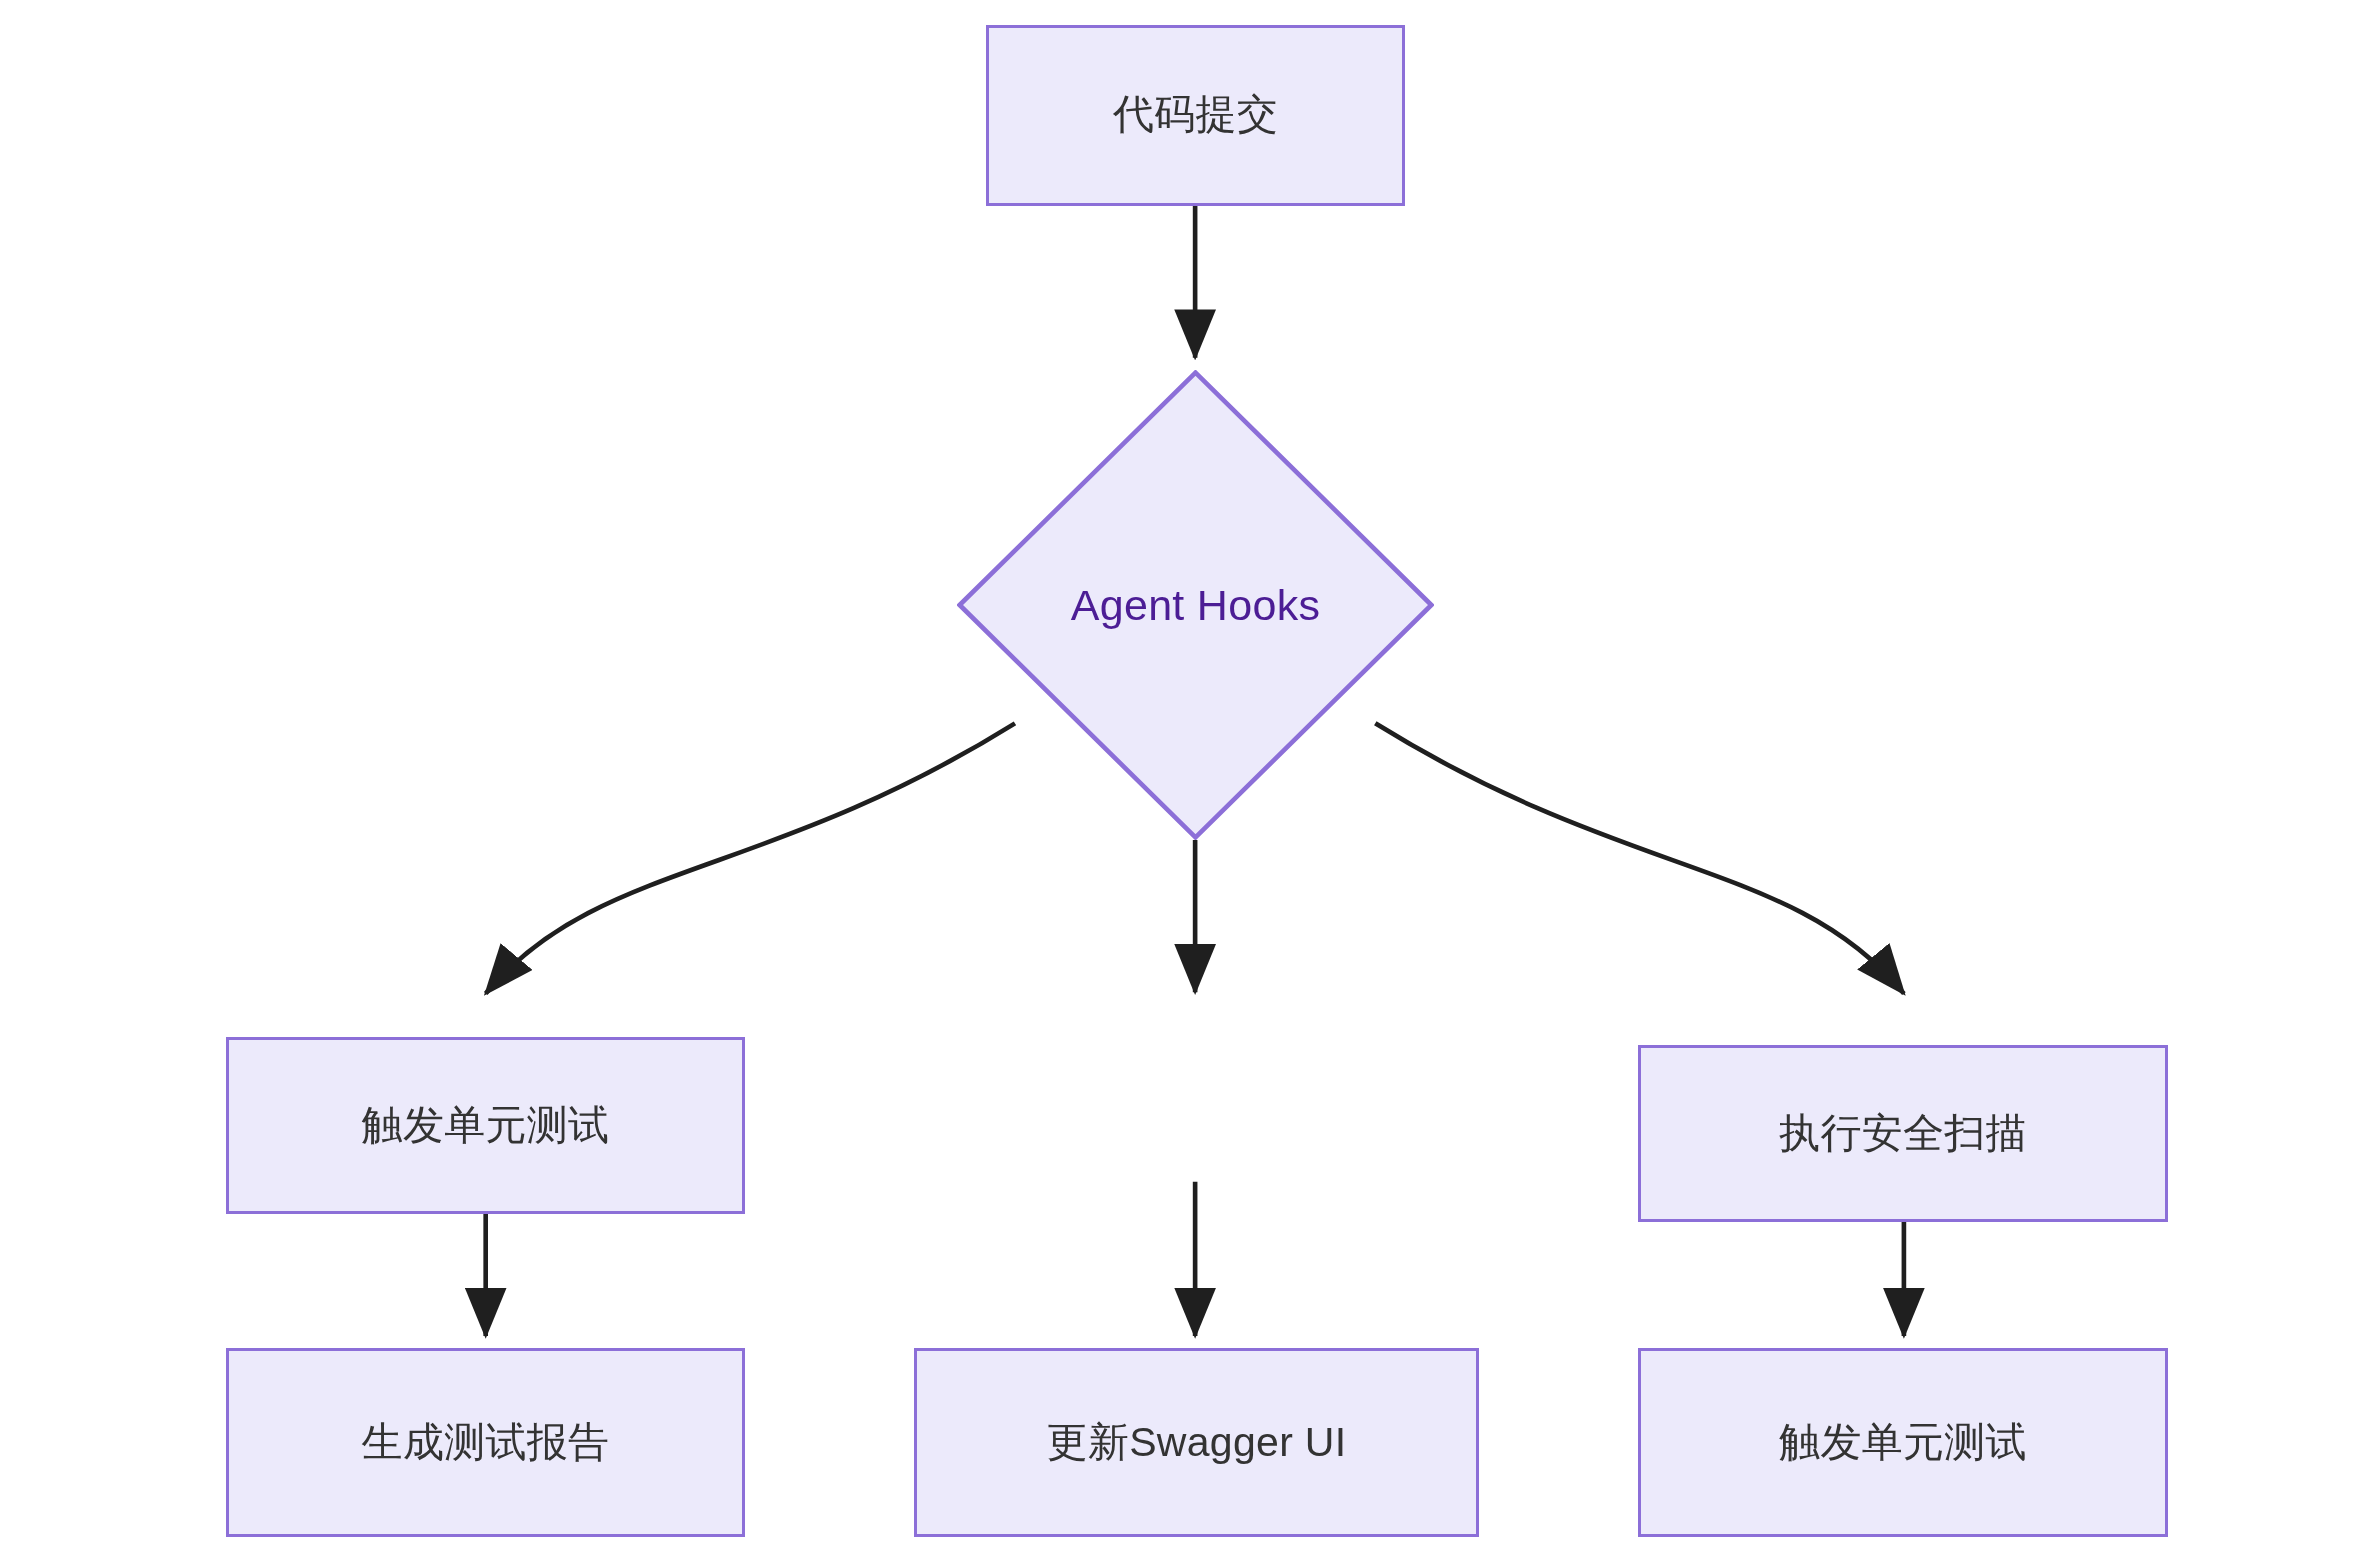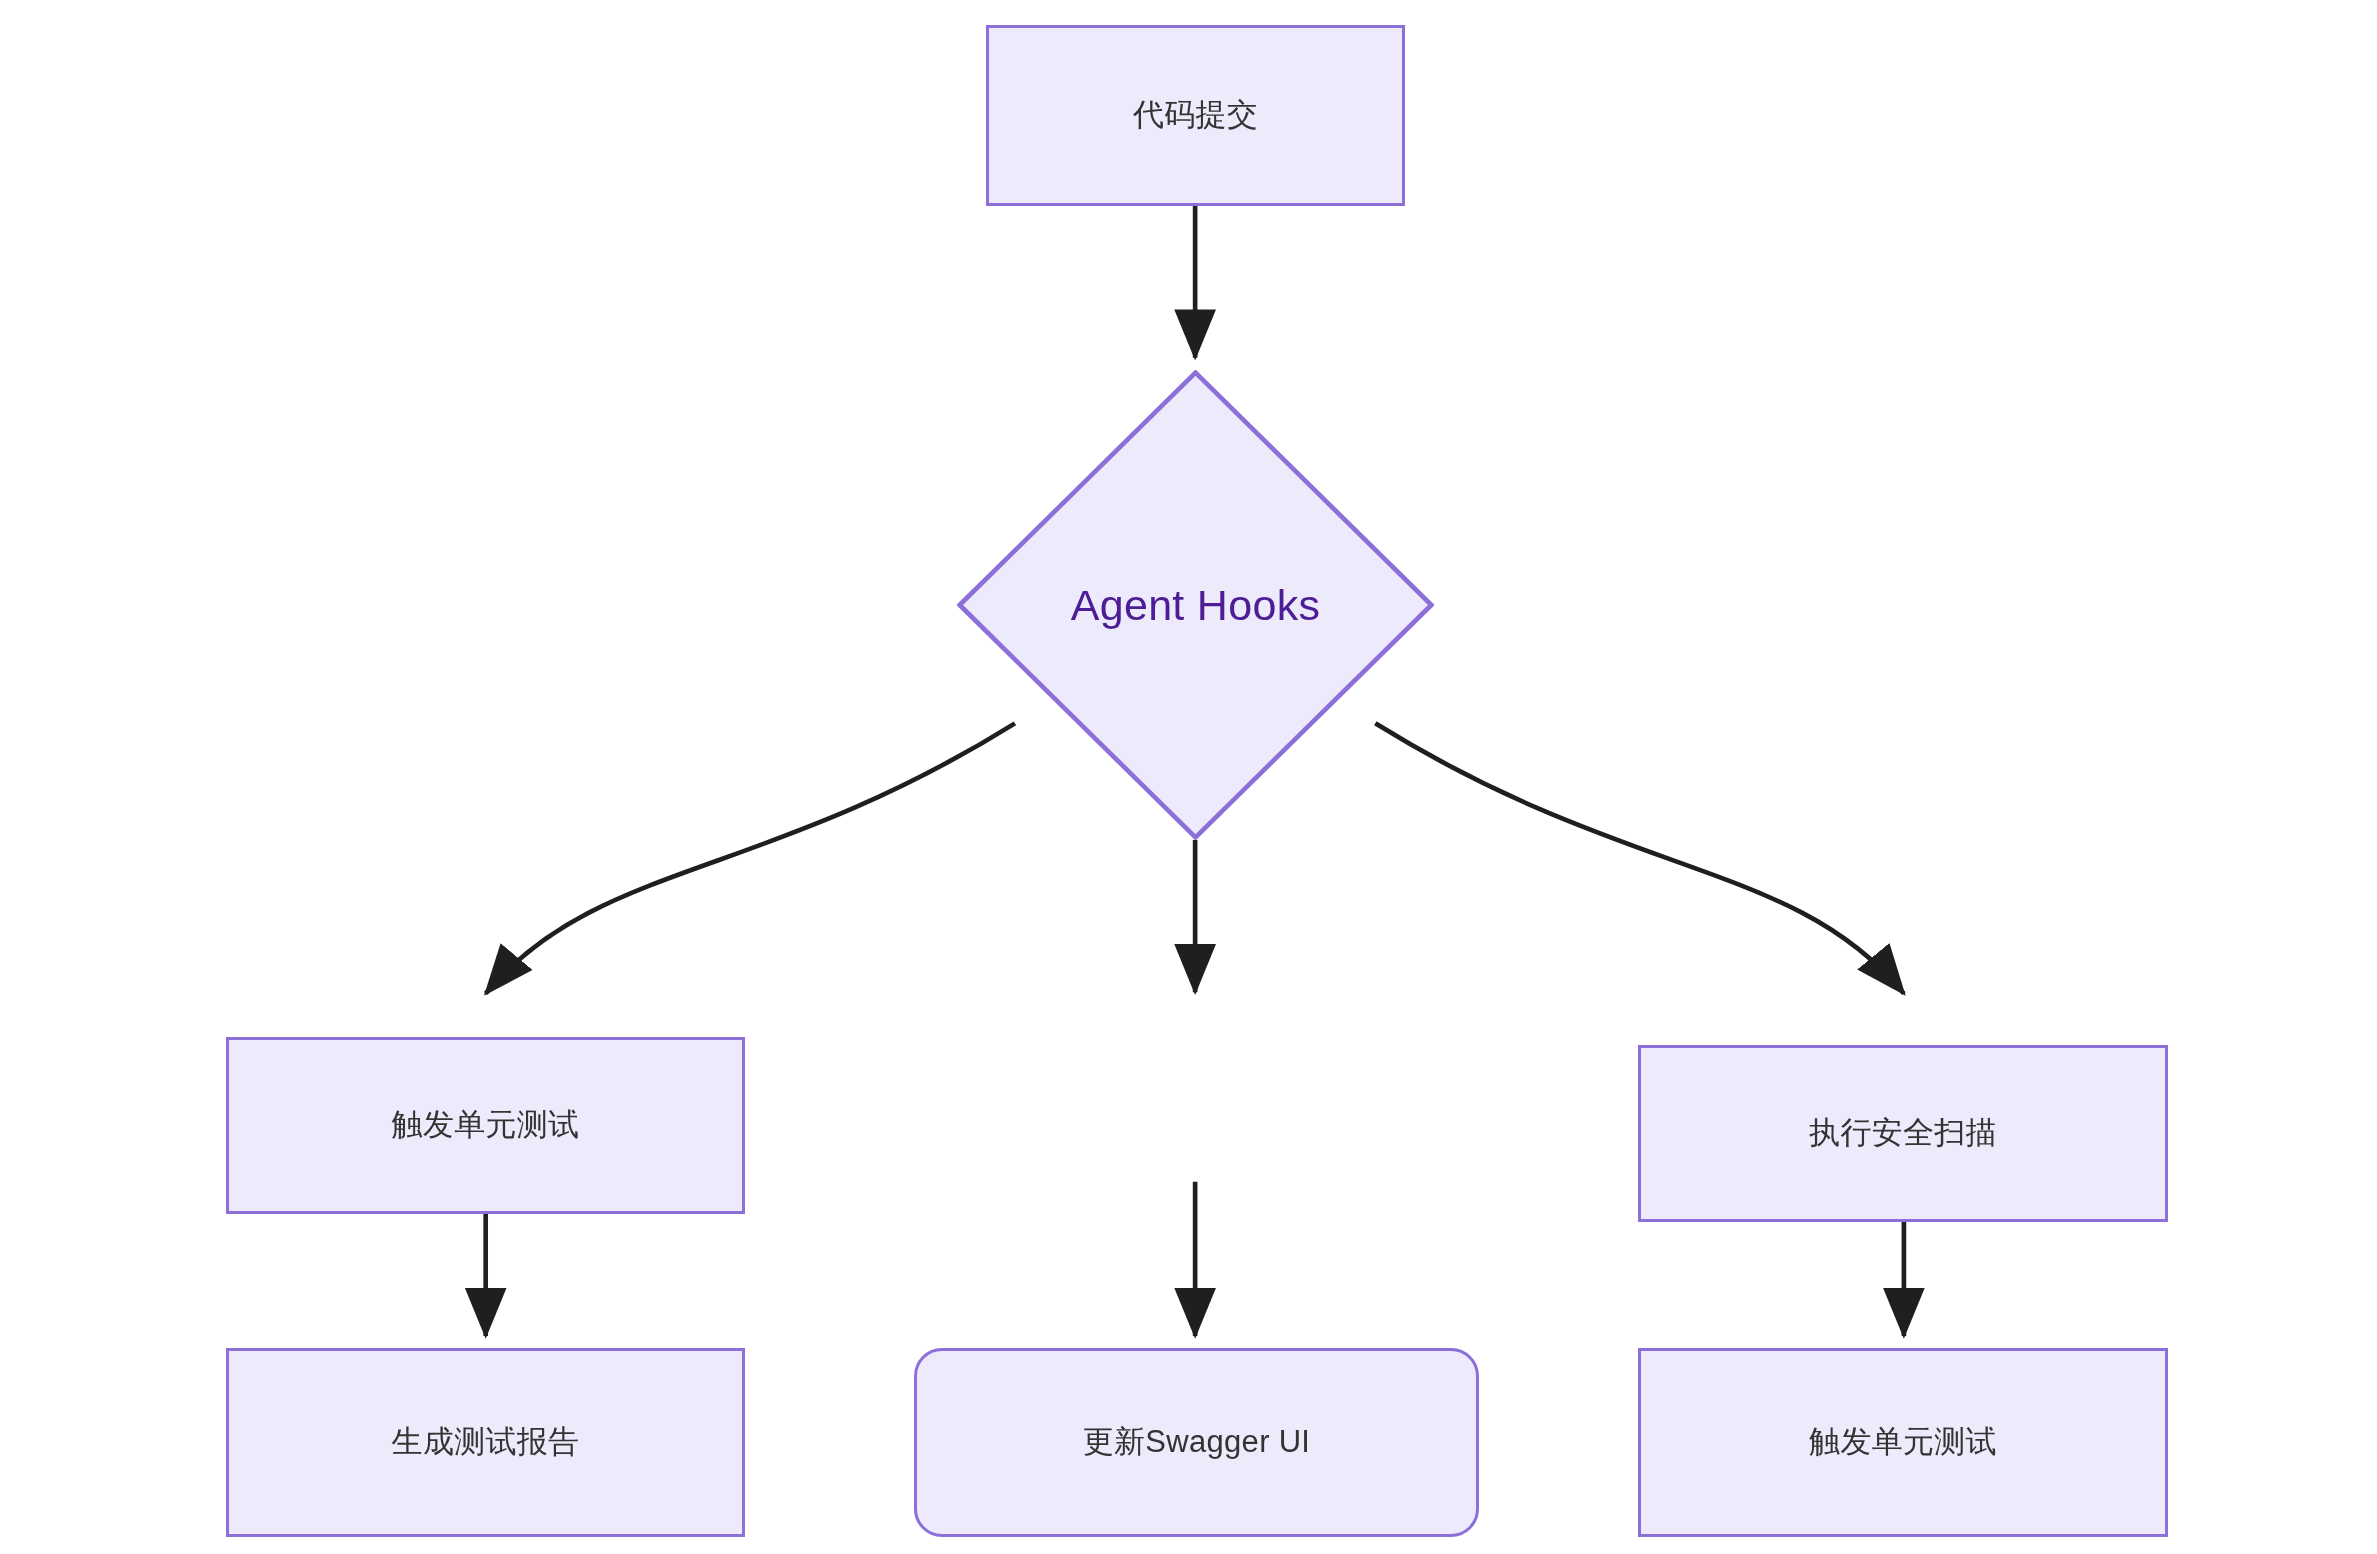--- a/index.html
+++ b/index.html
@@ -30,21 +30,21 @@
     position: absolute;
     box-sizing: border-box;
     background: #ECEAFB;
     border: 3.3px solid #8C6FD8;
     display: flex;
     align-items: center;
     justify-content: center;
   }
   .node-label {
     color: #333333;
-    font-size: 31px;
+    font-size: 41px;
     line-height: 1.1;
     white-space: nowrap;
     letter-spacing: 0.3px;
   }
   .diamond-wrap {
     position: absolute;
     display: flex;
     align-items: center;
     justify-content: center;
   }
@@ -108,21 +108,21 @@
 
 
   <div class="node" id="node-security-scan" style="left:1638px; top:1005px; width:530px; height:177px;margin-top:40px;">
     <span class="node-label">执行安全扫描</span>
   </div>
 
   <div class="node" id="node-test-report" style="left:226px; top:1348px; width:519px; height:189px;">
     <span class="node-label">生成测试报告</span>
   </div>
 
-  <div class="node" id="node-swagger-ui" style="left:914px; top:1348px; width:565px; height:189px;border-radius:28px;">
+  <div class="node" id="node-swagger-ui" style="left:914px; top:1348px; width:565px; height:189px;">
     <span class="node-label">更新Swagger UI</span>
   </div>
 
   <div class="node" id="node-security-patch" style="left:1638px; top:1348px; width:530px; height:189px;">
     <span class="node-label">触发单元测试</span>
   </div>
 
 </div>
 
 

